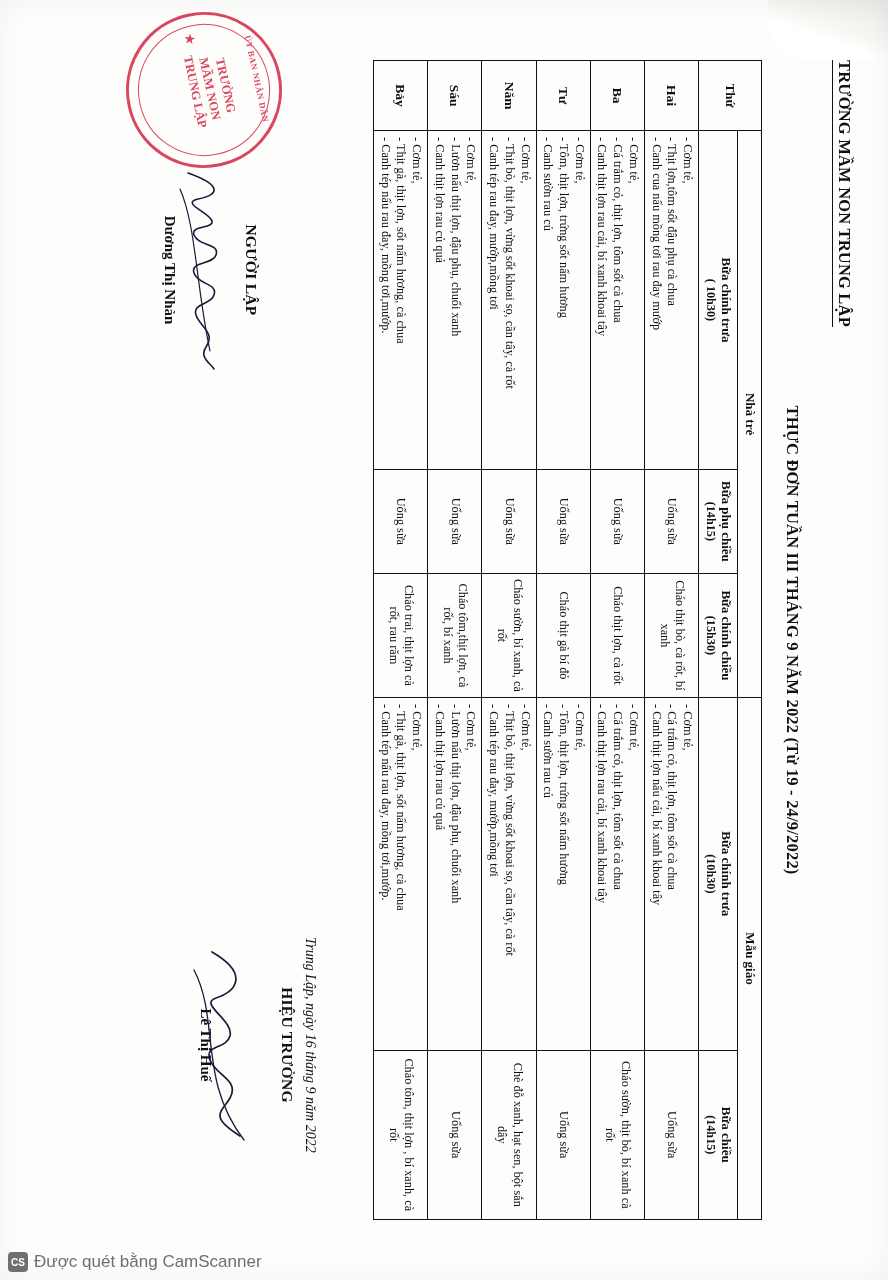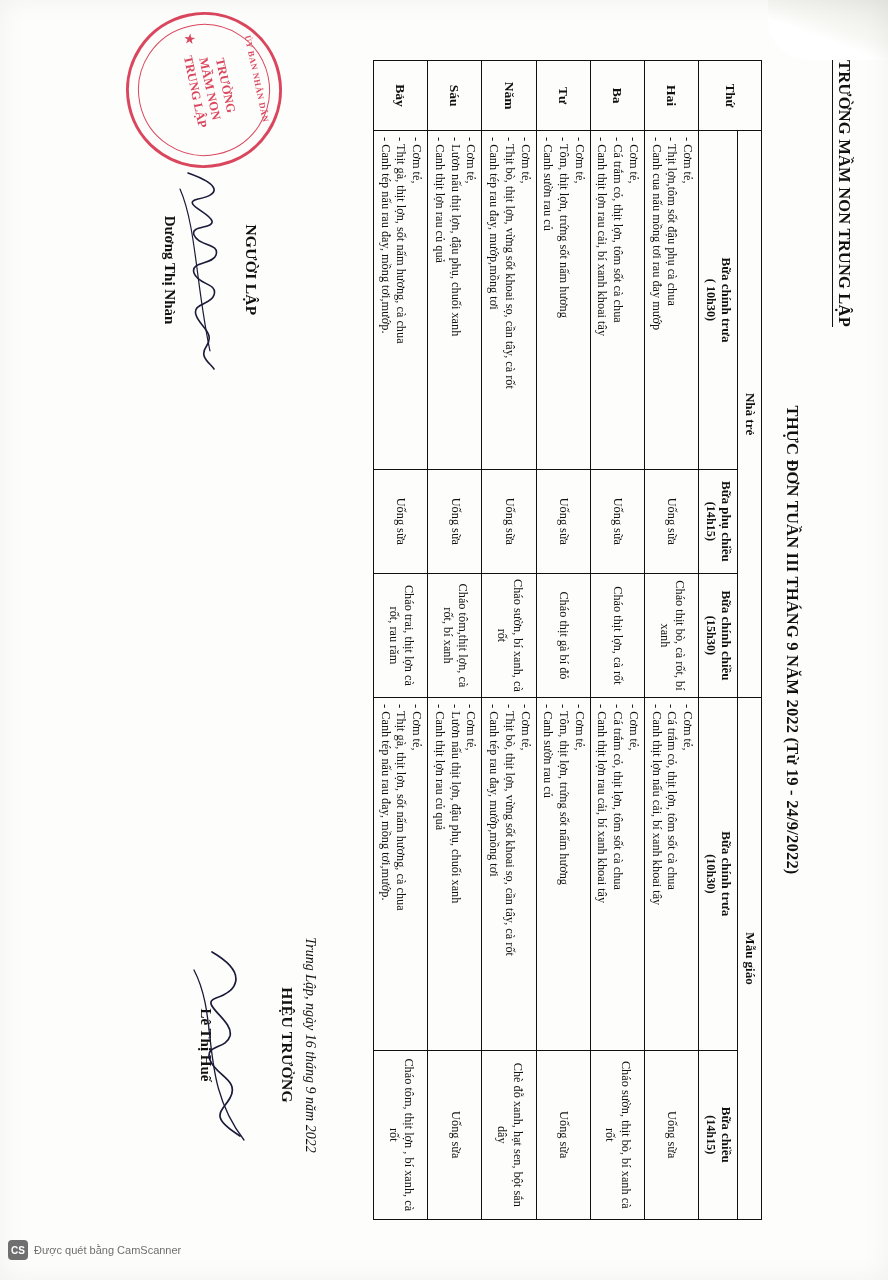--- a/index.html
+++ b/index.html
@@ -214,40 +214,40 @@
     position: absolute;
     left: 16px;
     top: 70px;
     font-size: 14px;
   }
 
   
   .cam-footer {
     position: absolute;
     left: 8px;
-    bottom: 20px;
+    bottom: 8px;
     display: flex;
     align-items: center;
     gap: 6px;
   }
   .cam-badge {
     width: 20px;
     height: 20px;
     border-radius: 4px;
     background: #6f6f6f;
     color: #fff;
     font-size: 10px;
     font-weight: bold;
     display: flex;
     align-items: center;
     justify-content: center;
     font-family: "Liberation Sans", sans-serif;
   }
   .cam-text {
-    font-size: 11px;
+    font-size: 17px;
     color: #6f6f6f;
     font-family: "Liberation Sans", sans-serif;
   }
 </style>
 </head>
 <body>
 
 <div class="sheet">
   <div class="corner-fold"></div>
 

